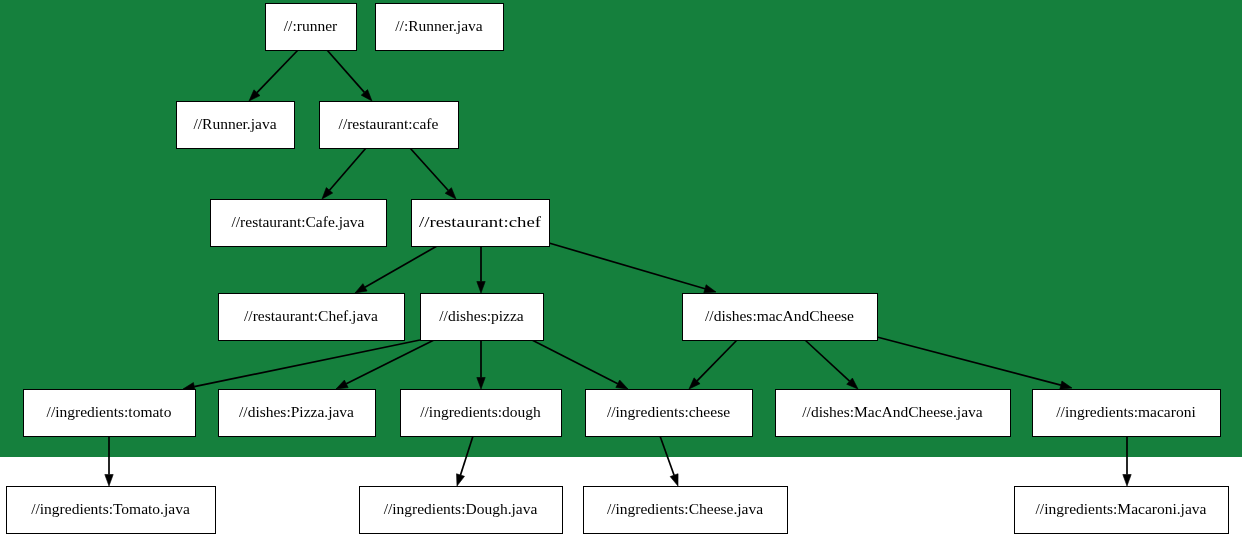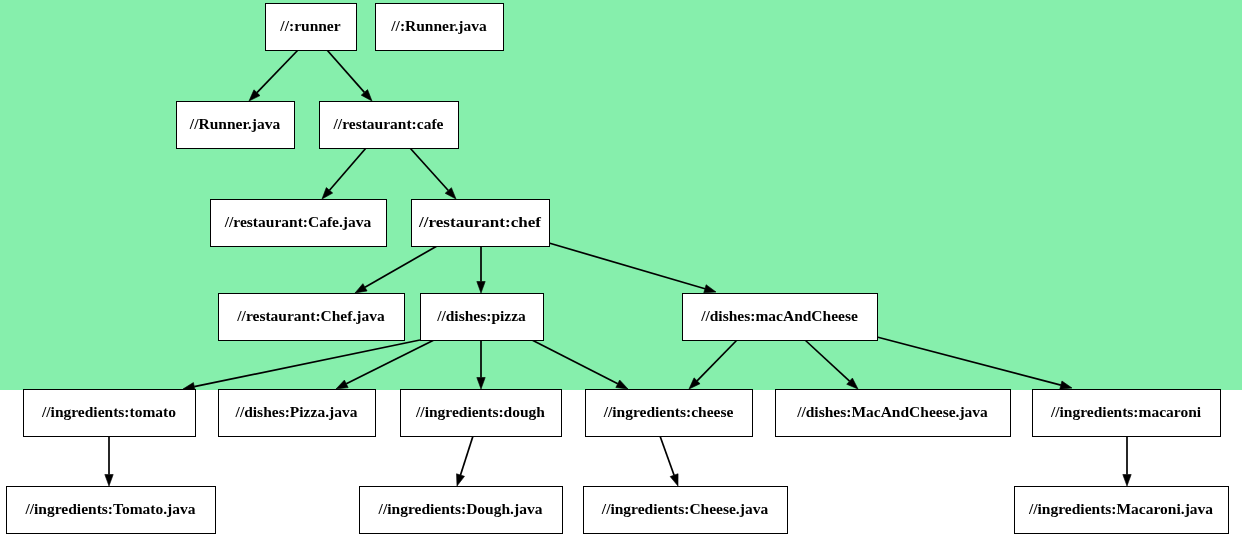--- a/index.html
+++ b/index.html
@@ -10,23 +10,22 @@
   }
   body {
     width: 1242px;
     height: 539px;
     font-family: "Liberation Serif", "DejaVu Serif", serif;
     overflow: hidden;
   }
   #graph-root {
     position: relative;
     width: 1242px;
-    height: 390px;
-    background: #86efac;
-    font-weight: bold;
+    height: 457px;
+    background: #15803d;
   }
   svg#graph-canvas {
     position: absolute;
     top: 0;
     left: 0;
     width: 1242px;
     height: 539px;
     display: block;
   }
   .node-box {

